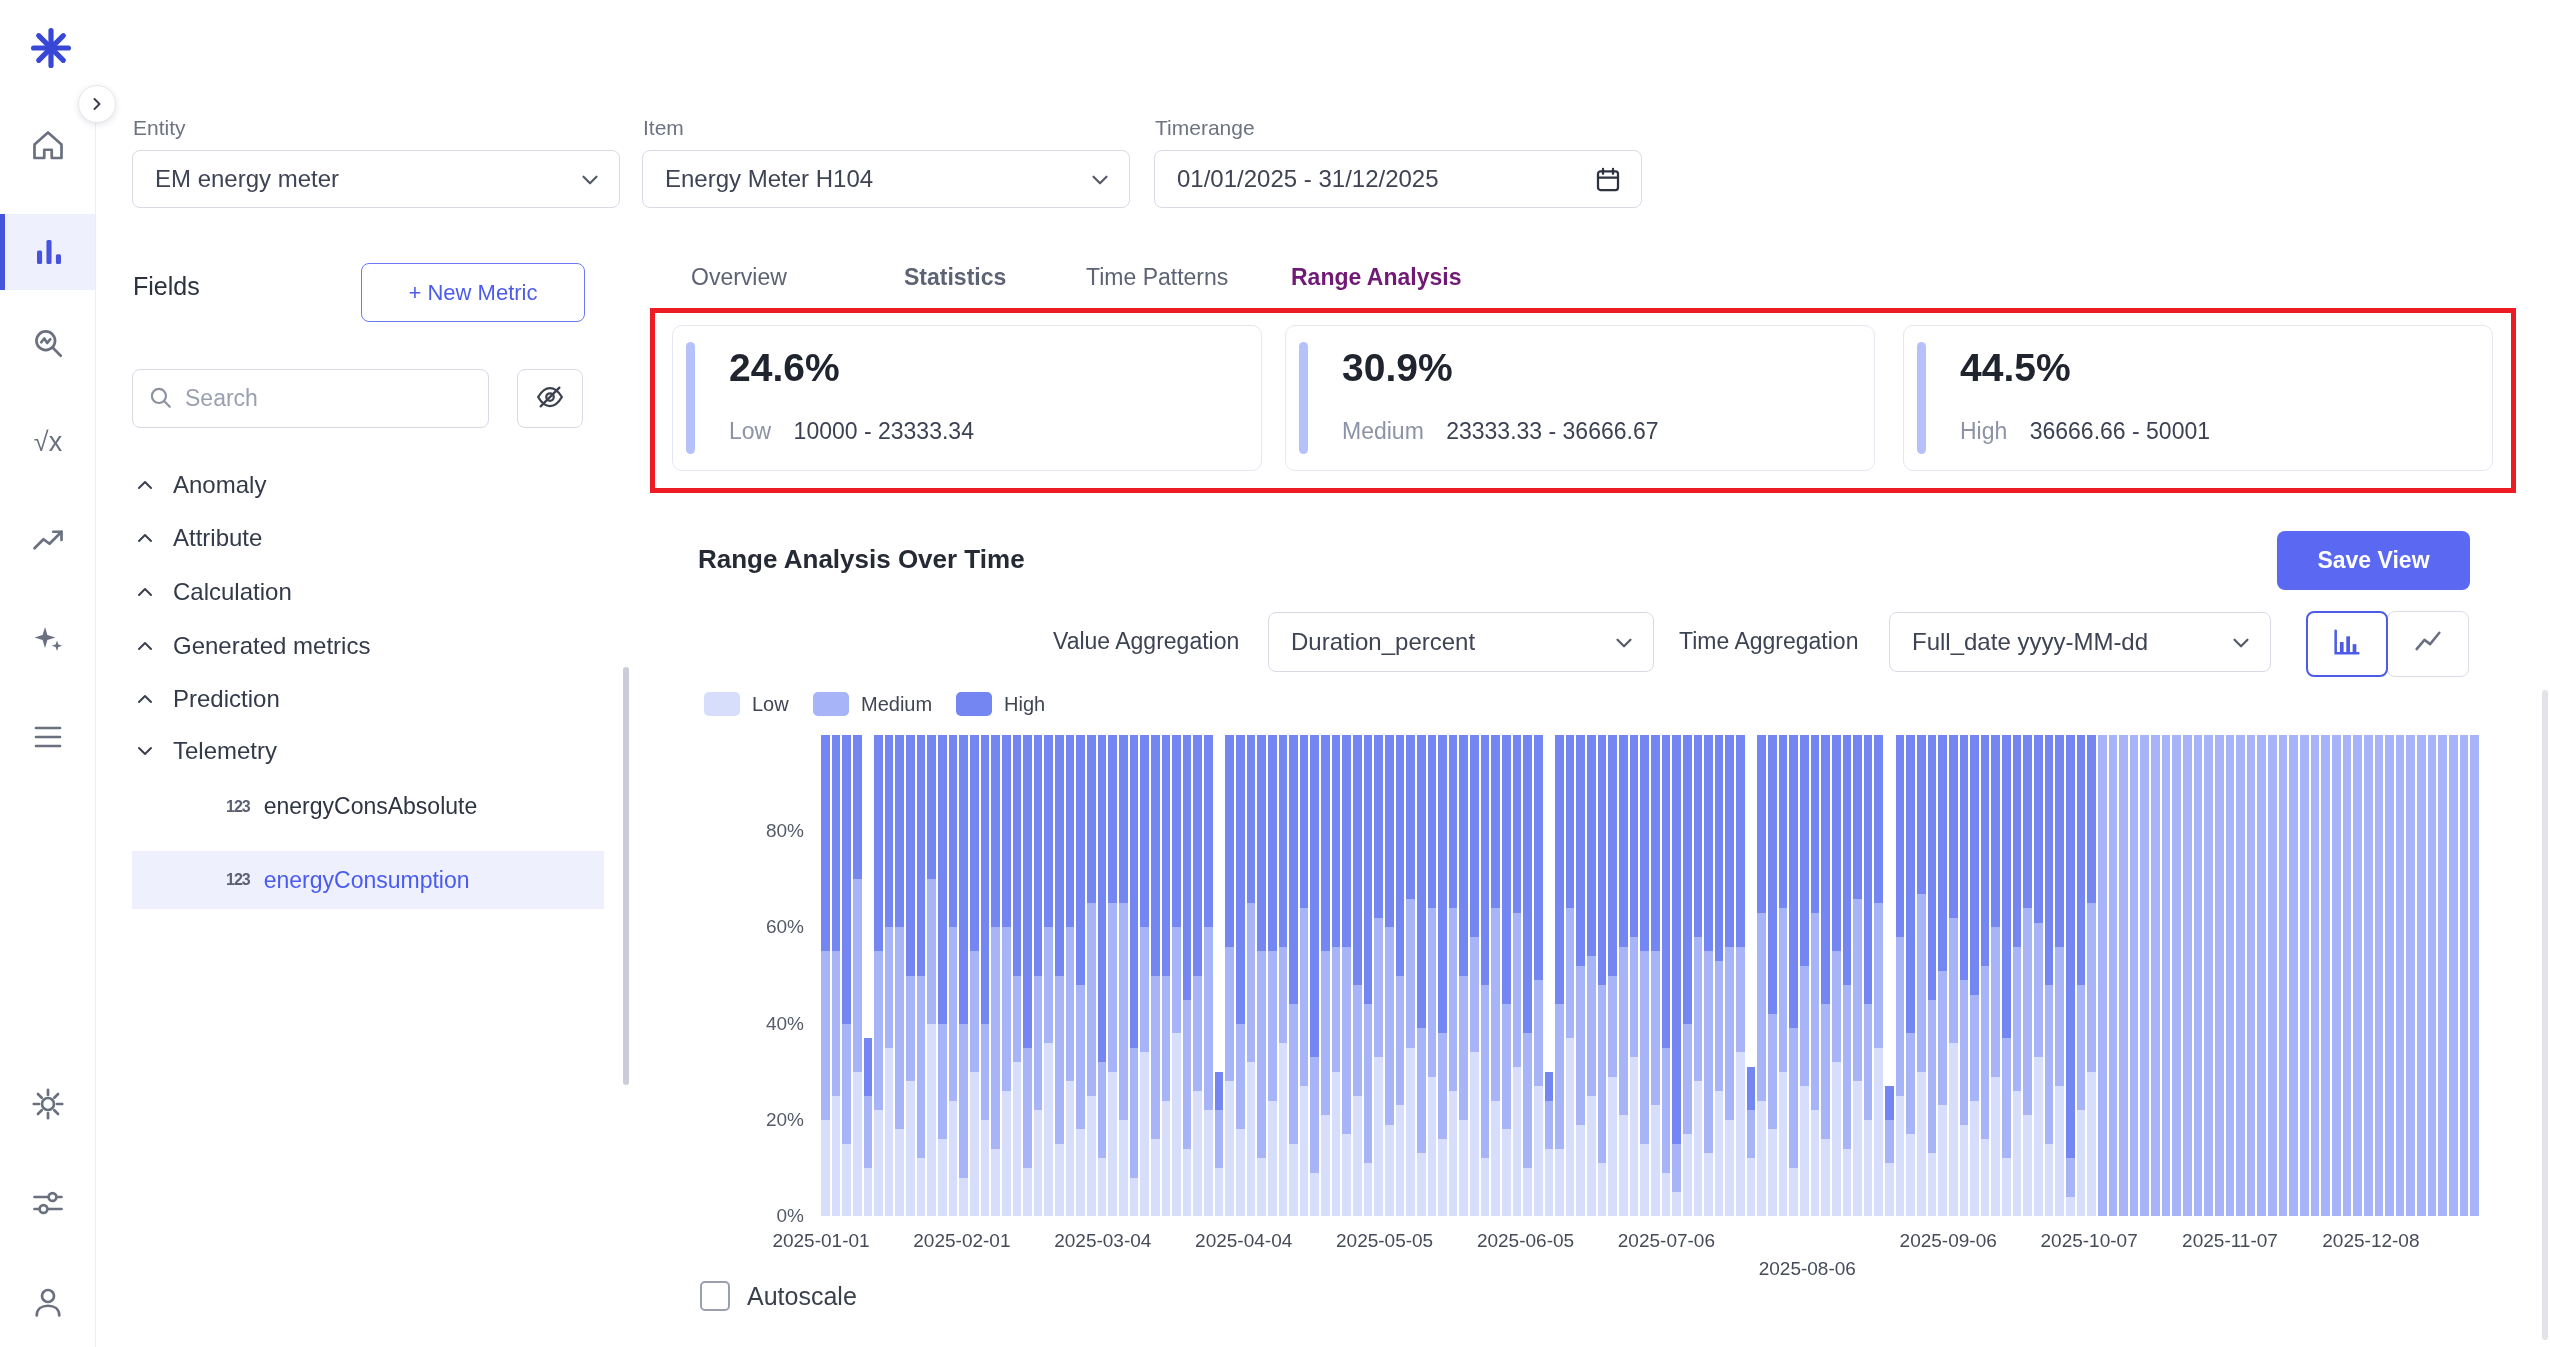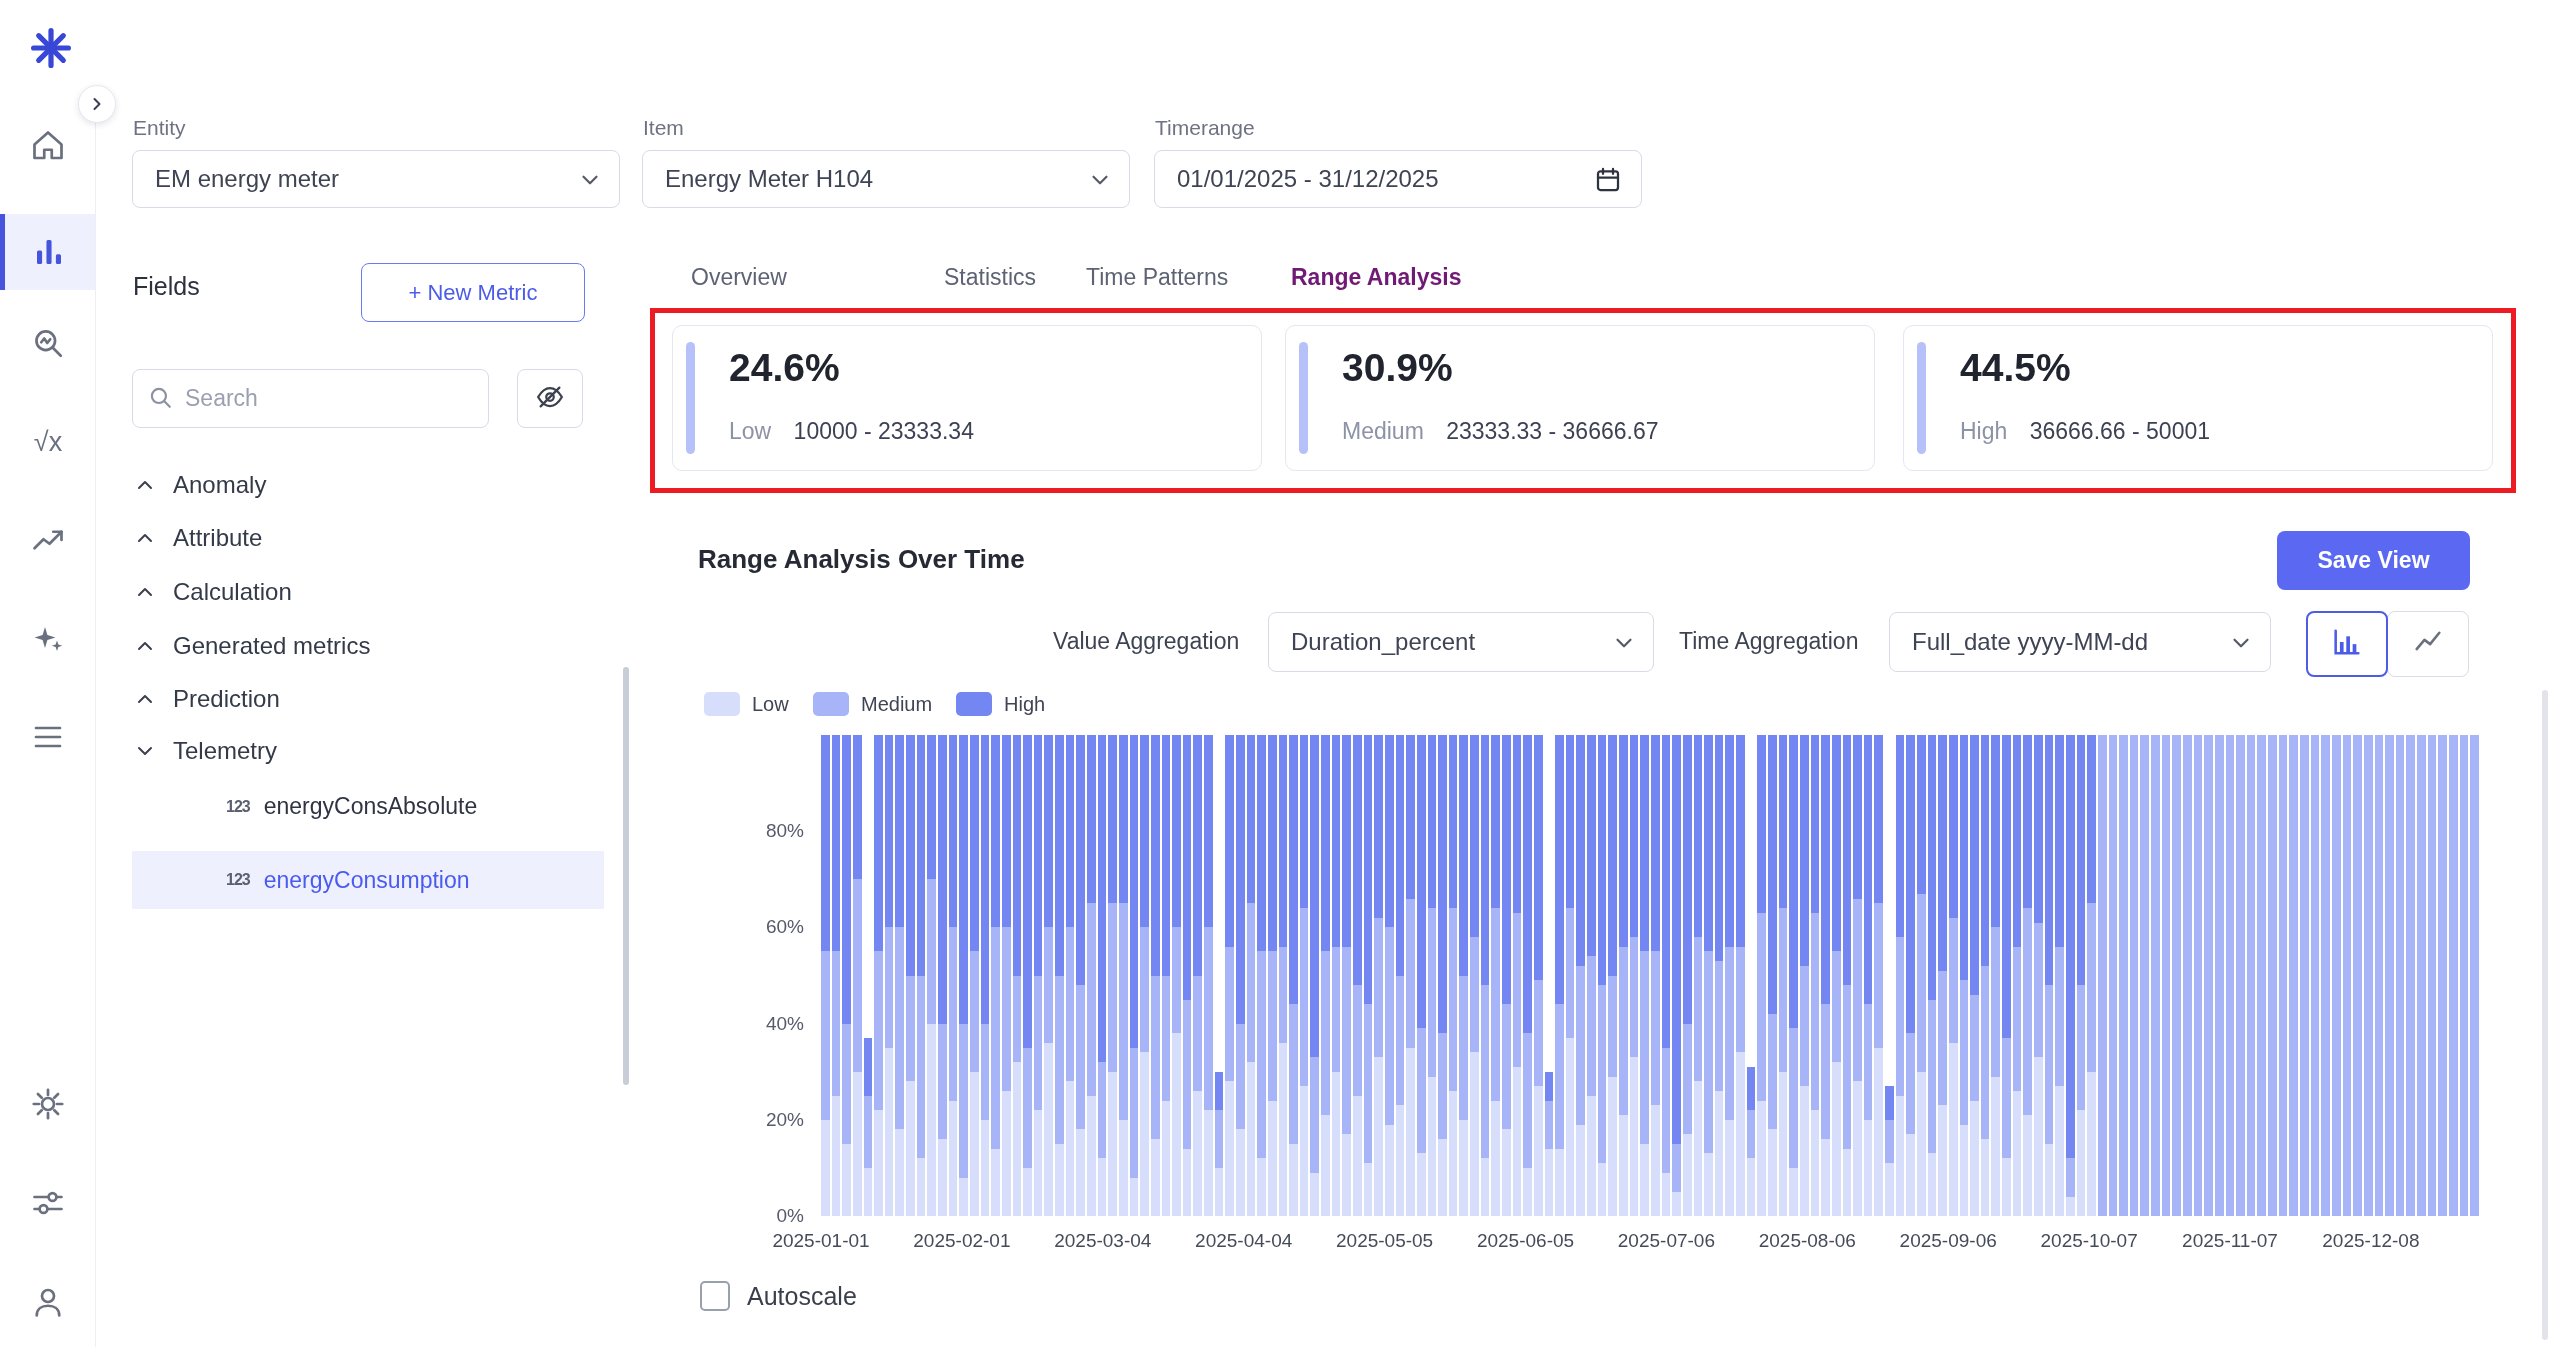--- a/index.html
+++ b/index.html
@@ -265,21 +265,21 @@
   </div>
   <div class="fchild selected-bg">
     <span class="num">123</span>
     <span class="lbl">energyConsumption</span>
   </div>
 
   <div class="panel-scroll"></div>
   <div class="page-scroll"></div>
 
   <div class="tab" style="left:691px;">Overview</div>
-  <div class="tab" style="left:944px;">Statistics</div>
+  <div class="tab" style="left:904px;font-weight:bold;">Statistics</div>
   <div class="tab" style="left:1086px;">Time Patterns</div>
   <div class="tab active" style="left:1291px;">Range Analysis</div>
 
   <div class="red-box"></div>
 
   <div class="card" style="left:672px;">
     <div class="accent"></div>
     <div class="pct">24.6%</div>
     <div class="sub">
       <span class="sl">Low</span>
@@ -1140,21 +1140,21 @@
           </div>
         </div>
       <div id="xaxis">
           <div class="xtick" style="left: 0%;">2025-01-01</div>
           <div class="xtick" style="left: 8.49315%;">2025-02-01</div>
           <div class="xtick" style="left: 16.9863%;">2025-03-04</div>
           <div class="xtick" style="left: 25.4795%;">2025-04-04</div>
           <div class="xtick" style="left: 33.9726%;">2025-05-05</div>
           <div class="xtick" style="left: 42.4658%;">2025-06-05</div>
           <div class="xtick" style="left: 50.9589%;">2025-07-06</div>
-          <div class="xtick" style="left: 59.4521%;">2025-08-06</div>
+          <div class="xtick" style="left: 59.4521%; margin-top: 28px;">2025-08-06</div>
           <div class="xtick" style="left: 67.9452%;">2025-09-06</div>
           <div class="xtick" style="left: 76.4384%;">2025-10-07</div>
           <div class="xtick" style="left: 84.9315%;">2025-11-07</div>
           <div class="xtick" style="left: 93.4247%;">2025-12-08</div>
         </div>
     </div>
   </div>
 
   <div class="chk"></div>
   <div class="chk-label">Autoscale</div>

